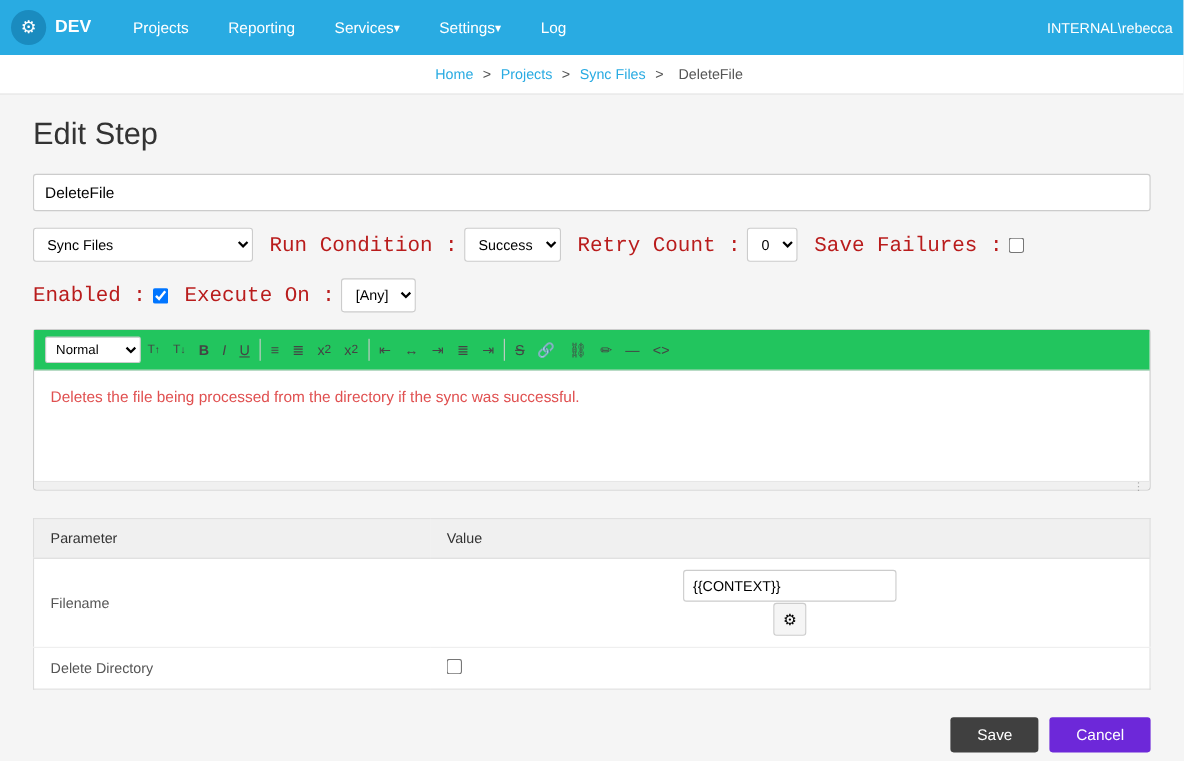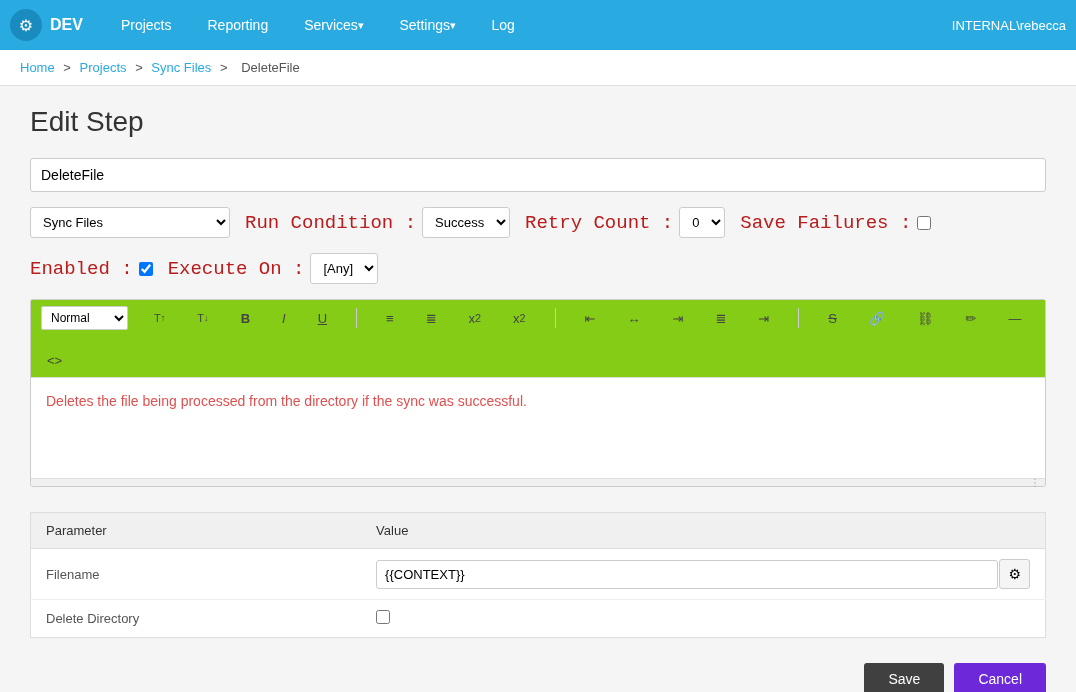--- a/index.html
+++ b/index.html
@@ -41,20 +41,21 @@
     .topnav .nav-item.has-arrow::after { content: ' ▾'; font-size: 11px; }
     .topnav .user-info { margin-left: auto; font-size: 13px; }
 
     
     .breadcrumb {
       padding: 10px 20px;
       font-size: 13px;
       color: #555;
       background: white;
       border-bottom: 1px solid #e0e0e0;
+      text-align: center;
     }
     .breadcrumb a { color: #29abe2; text-decoration: none; }
     .breadcrumb span { margin: 0 5px; }
 
     
     .content { padding: 20px 30px; }
 
     .page-title { font-size: 28px; font-weight: 300; color: #333; margin-bottom: 20px; }
 
     
@@ -89,26 +90,26 @@
     .options-row .option-group { display: flex; align-items: center; gap: 6px; }
 
     
     .editor-container {
       border: 1px solid #ccc;
       border-radius: 3px;
       margin-bottom: 25px;
       background: white;
     }
     .editor-toolbar {
-      background: #84cc16;
+      background: #22c55e;
       border-bottom: 1px solid #ddd;
       padding: 6px 10px;
       display: flex;
       align-items: center;
-      gap: 20px;
+      gap: 0;
       flex-wrap: wrap;
     }
     .toolbar-btn {
       padding: 3px 6px;
       border: none;
       background: transparent;
       cursor: pointer;
       font-size: 13px;
       border-radius: 2px;
       color: #444;
@@ -165,21 +166,21 @@
       font-weight: 400;
       border-bottom: 1px solid #ddd;
     }
     .config-table td {
       padding: 10px 15px;
       border-bottom: 1px solid #eee;
       font-size: 13px;
     }
     .config-table tr:last-child td { border-bottom: none; }
     .param-label { color: #555; }
-    .value-input-wrapper { display: flex; align-items: center; gap: 1px; }
+    .value-input-wrapper { display: flex; align-items: center; gap: 1px; flex-direction: column; }
     .value-input {
       flex: 1;
       padding: 6px 8px;
       border: 1px solid #ccc;
       border-radius: 3px;
       font-size: 13px;
     }
     .gear-btn {
       padding: 6px 8px;
       border: 1px solid #ccc;

